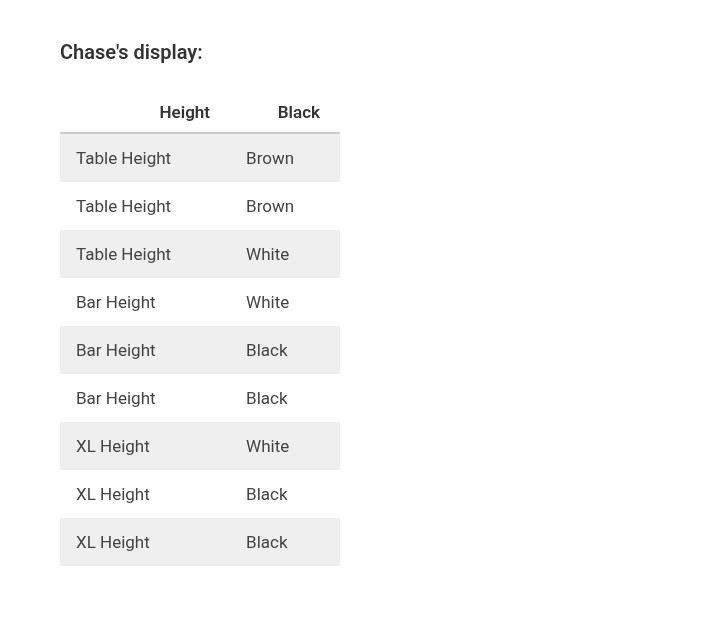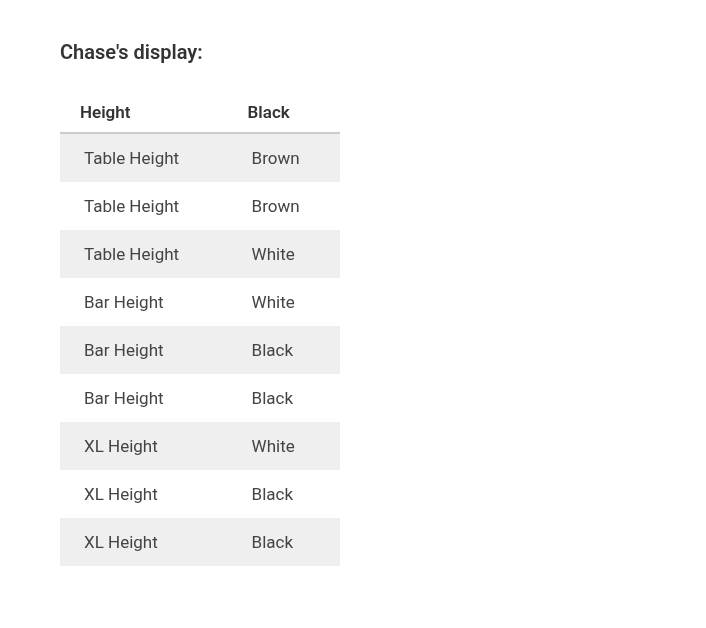--- a/index.html
+++ b/index.html
@@ -30,37 +30,37 @@
     .data-table {
       border-collapse: collapse;
       width: 280px;
     }
 
     .data-table thead tr {
       border-bottom: 2px solid #cccccc;
     }
 
     .data-table th {
-      text-align: left;
+      text-align: right;
       padding: 8px 20px 10px 20px;
       font-size: 17px;
       font-weight: 600;
       color: #333333;
     }
 
     .data-table tbody tr:nth-child(odd) {
       background-color: #efefef;
     }
 
     .data-table tbody tr:nth-child(even) {
       background-color: #ffffff;
     }
 
     .data-table td {
-      padding: 14px 24px;
+      padding: 14px 16px;
       font-size: 17px;
       color: #444444;
     }
   </style>
 </head>
 <body>
 
 <div class="page-container">
 
   <div class="display-title">Chase's display:</div>

